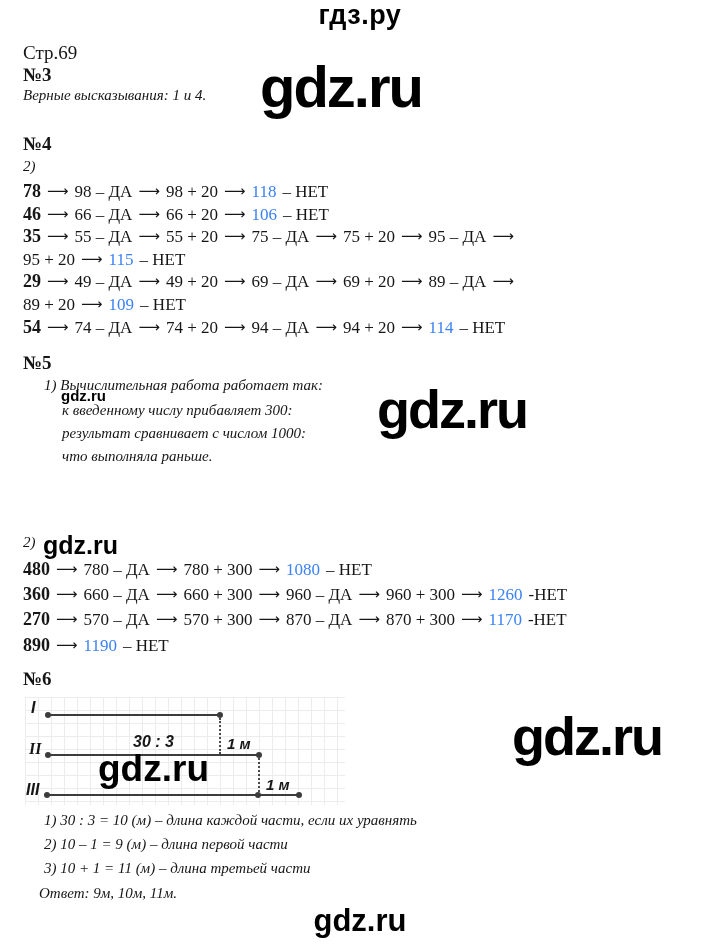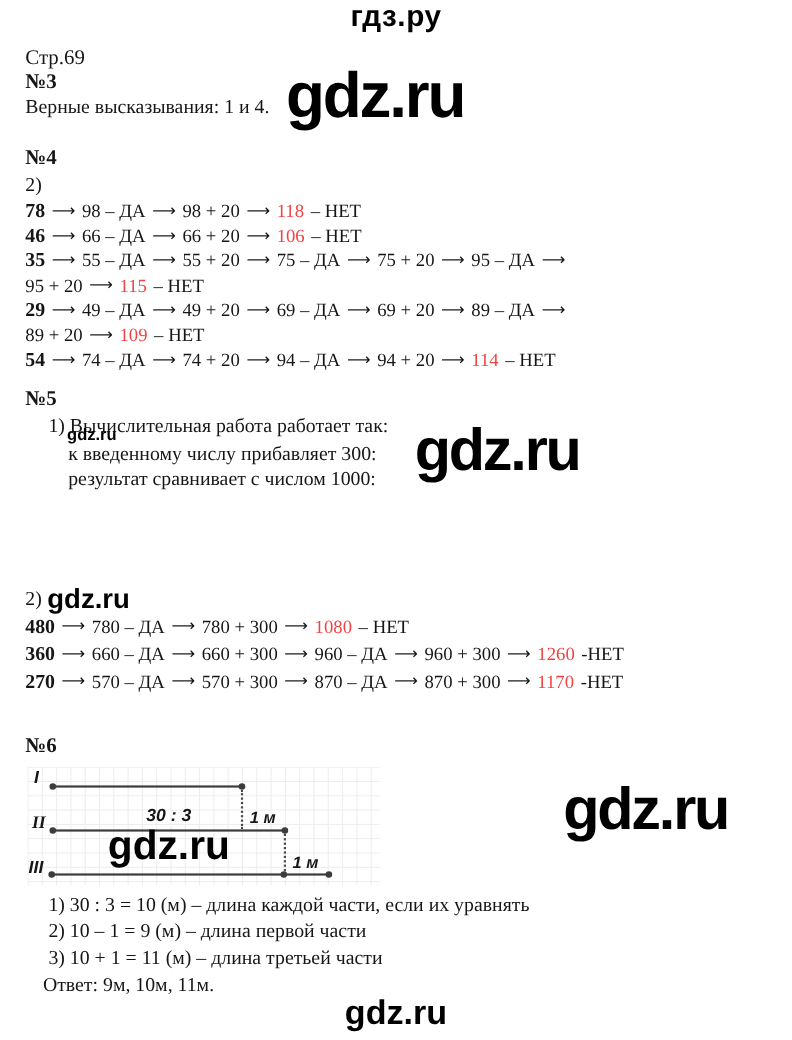--- a/index.html
+++ b/index.html
@@ -7,27 +7,27 @@
     position:relative; width:720px; height:945px; overflow:hidden;
     background:#ffffff; color:#161616;
     font-family:"Liberation Serif", serif; font-size:17px;
   }
   .abs {position:absolute;}
   .wm {font-family:"Liberation Sans","DejaVu Sans",sans-serif; font-weight:bold; color:#000; line-height:1; white-space:nowrap;}
   .hdr {top:2px; left:0; width:720px; text-align:center; font-weight:bold; font-size:27px; letter-spacing:0.5px;}
   .ftr {top:905px; left:0; width:720px; text-align:center; font-size:31px;}
   .sec-num {font-weight:bold; font-size:19px;}
   .pg-label {font-weight:normal; font-size:19px;}
-  .body-line {font-size:18px; white-space:nowrap;}
+  .body-line {font-size:15px; white-space:nowrap;font-style:italic;}
   .chain-box {white-space:nowrap;}
   .chain-row {white-space:nowrap;}
   .chain-row span {margin-right:6px;}
   .tk-p {}
   .tk-b {font-weight:bold; font-size:18px;}
-  .tk-r {color:#ef4444;}
+  .tk-r {color:#3b82f6;}
   .tk-a {font-family:"DejaVu Sans", sans-serif; font-size:15px; position:relative; top:-1px; margin:0 3px 0 0 !important; padding-right:3px;}
   .t5-lines div {height:23px;}
   .sol-lines div {height:24px;}
   
   .grid {
     background-image: linear-gradient(#ececec 1px, transparent 1px),
                       linear-gradient(90deg, #ececec 1px, transparent 1px);
     background-size:13px 13px;
   }
   .seg {height:2.4px; background:#3c3c3c;}
@@ -59,29 +59,31 @@
       <div class="chain-row"><span class="tk-p">89 + 20</span><span class="tk-a">⟶</span><span class="tk-r">109</span><span class="tk-p">– НЕТ</span></div>
       <div class="chain-row"><span class="tk-b">54</span><span class="tk-a">⟶</span><span class="tk-p">74 – ДА</span><span class="tk-a">⟶</span><span class="tk-p">74 + 20</span><span class="tk-a">⟶</span><span class="tk-p">94 – ДА</span><span class="tk-a">⟶</span><span class="tk-p">94 + 20</span><span class="tk-a">⟶</span><span class="tk-r">114</span><span class="tk-p">– НЕТ</span></div>
     </div>
 
   <div class="abs sec-num" style="left:23px; top:352px;">№5</div>
   <div class="abs body-line" style="left:44px; top:377px;">1) Вычислительная работа работает так:</div>
   <div class="abs wm" style="left:61px; top:388px; font-size:15px;">gdz.ru</div>
   <div class="abs t5-lines" style="left:62px; top:402px;">
       <div class="body-line">к введенному числу прибавляет 300:</div>
       <div class="body-line">результат сравнивает с числом 1000:</div>
+      <div class="body-line">что выполняла раньше.</div>
     </div>
   <div class="abs wm" style="left:377px; top:382px; font-size:54px; letter-spacing:-2px;">gdz.ru</div>
 
   <div class="abs body-line" style="left:23px; top:534px;">2)</div>
   <div class="abs wm" style="left:43px; top:533px; font-size:25px;">gdz.ru</div>
   <div class="abs chain-box" style="left:23px; top:557px; line-height:24.2px;">
       <div class="chain-row"><span class="tk-b">480</span><span class="tk-a">⟶</span><span class="tk-p">780 – ДА</span><span class="tk-a">⟶</span><span class="tk-p">780 + 300</span><span class="tk-a">⟶</span><span class="tk-r">1080</span><span class="tk-p">– НЕТ</span></div>
       <div class="chain-row"><span class="tk-b">360</span><span class="tk-a">⟶</span><span class="tk-p">660 – ДА</span><span class="tk-a">⟶</span><span class="tk-p">660 + 300</span><span class="tk-a">⟶</span><span class="tk-p">960 – ДА</span><span class="tk-a">⟶</span><span class="tk-p">960 + 300</span><span class="tk-a">⟶</span><span class="tk-r">1260</span><span class="tk-p">-НЕТ</span></div>
       <div class="chain-row"><span class="tk-b">270</span><span class="tk-a">⟶</span><span class="tk-p">570 – ДА</span><span class="tk-a">⟶</span><span class="tk-p">570 + 300</span><span class="tk-a">⟶</span><span class="tk-p">870 – ДА</span><span class="tk-a">⟶</span><span class="tk-p">870 + 300</span><span class="tk-a">⟶</span><span class="tk-r">1170</span><span class="tk-p">-НЕТ</span></div>
+      <div class="chain-row"><span class="tk-b">890</span><span class="tk-a">⟶</span><span class="tk-r">1190</span><span class="tk-p">– НЕТ</span></div>
     </div>
 
   <div class="abs sec-num" style="left:23px; top:668px;">№6</div>
 
   <div class="abs" style="left:0; top:695px; width:720px; height:115px;">
     <div class="abs grid" style="left:25px; top:2px; width:320px; height:108px;"></div>
 
     <div class="abs rlabel" style="left:31px; top:4px;">I</div>
     <div class="abs dot" style="left:45px; top:17px;"></div>
     <div class="abs seg" style="left:48px; top:19px; width:172px;"></div>

